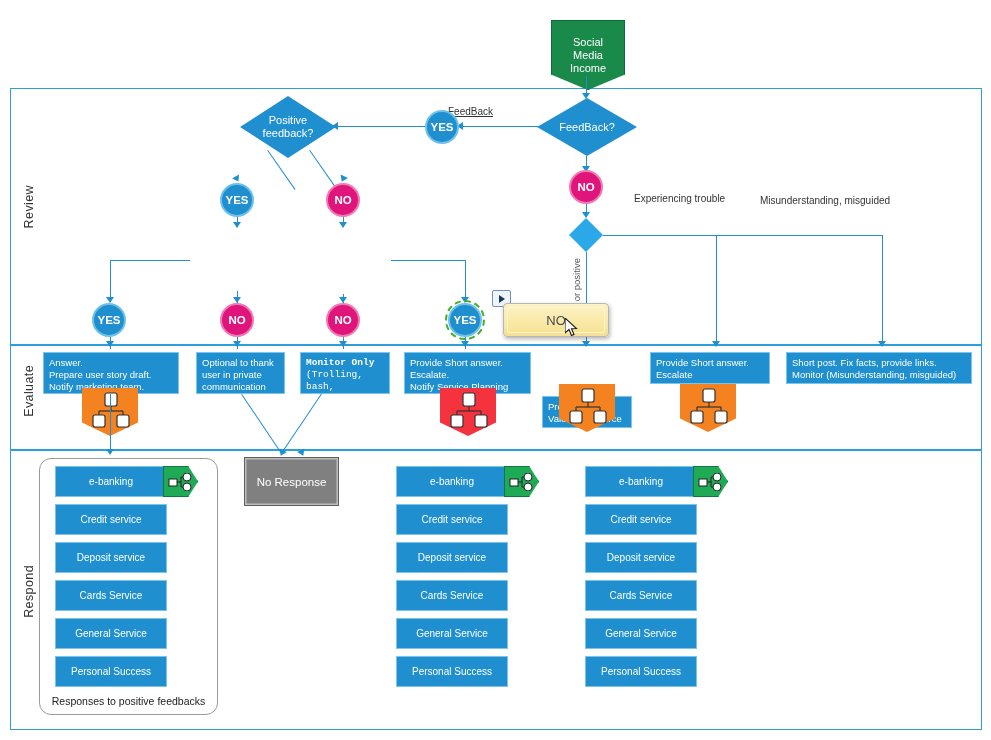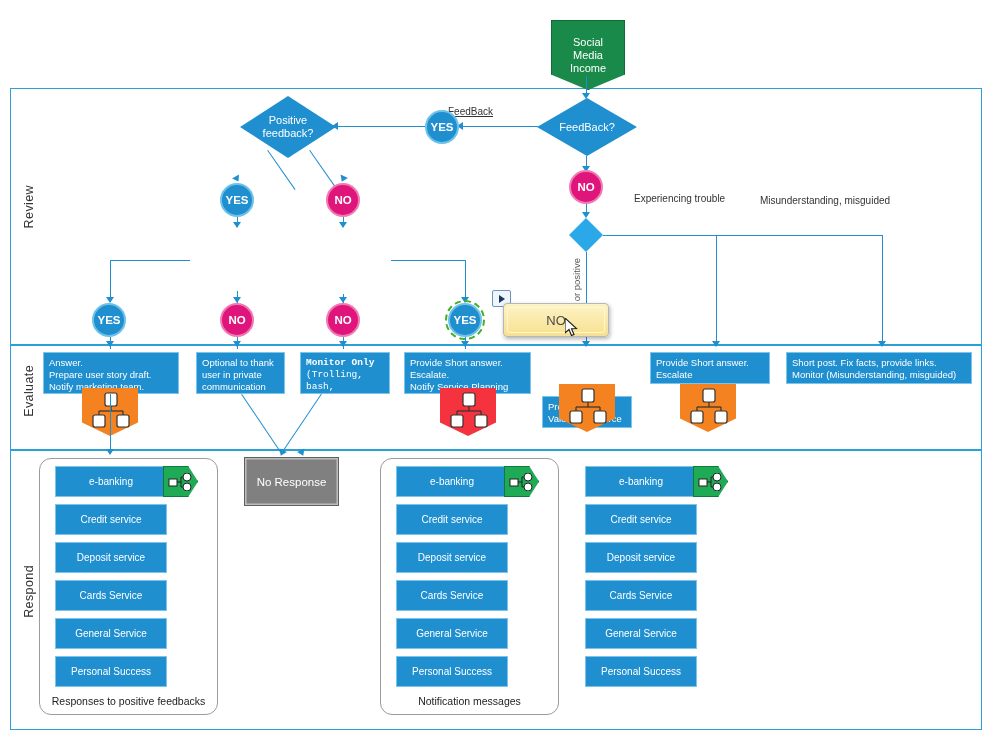--- a/index.html
+++ b/index.html
@@ -327,23 +327,20 @@
   <div class="svc" style="left:55px;top:580px;width:110px;height:29px;">
     <span>Cards Service</span>
   </div>
   <div class="svc" style="left:55px;top:618px;width:110px;height:29px;">
     <span>General Service</span>
   </div>
   <div class="svc" style="left:55px;top:656px;width:110px;height:29px;">
     <span>Personal Success</span>
   </div>
 
-  <div class="group" style="left:380px;top:458px;width:177px;height:255px;">
-    <div class="group-cap">Notification messages</div>
-  </div>
   <div class="svc" style="left:396px;top:466px;width:110px;height:29px;">
     <span>e-banking</span>
   </div>
   <div class="greentag" style="left:504px;top:466px;width:33px;height:29px;">
     <svg width="26" height="18">
       <rect x="1" y="6" width="8" height="7" fill="#fff" stroke="#222" stroke-width="1"></rect>
       <circle cx="19" cy="4" r="4" fill="#fff" stroke="#222" stroke-width="1"></circle>
       <circle cx="19" cy="14" r="4" fill="#fff" stroke="#222" stroke-width="1"></circle>
       <line x1="9" y1="9" x2="13" y2="9" stroke="#222" stroke-width="1"></line>
       <line x1="13" y1="4" x2="13" y2="14" stroke="#222" stroke-width="1"></line>

